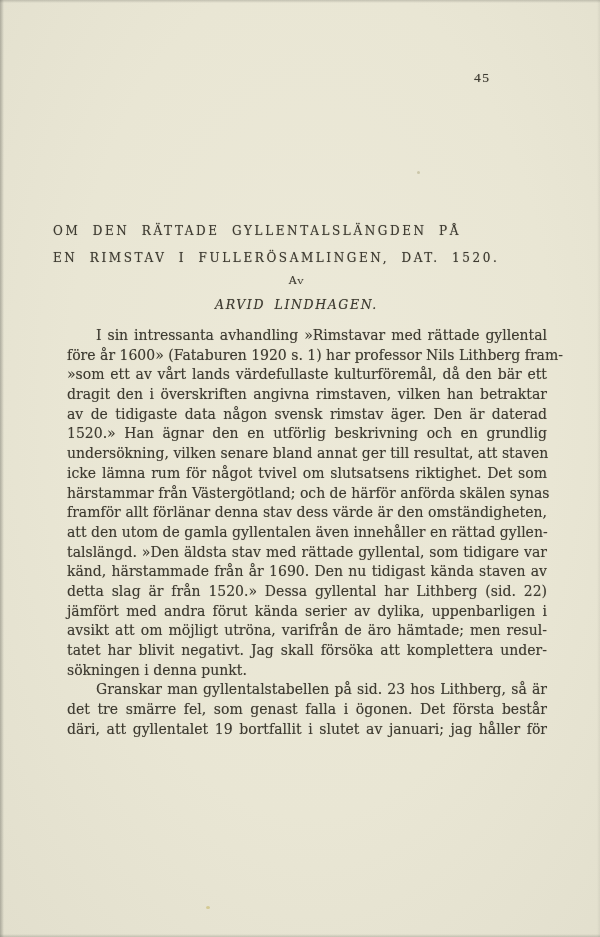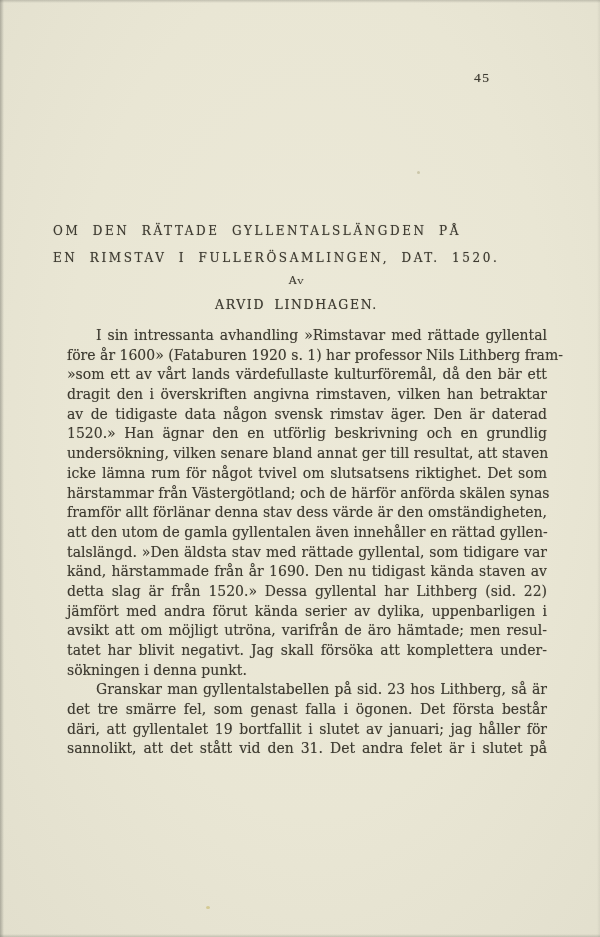--- a/index.html
+++ b/index.html
@@ -63,20 +63,21 @@
     font-variant:small-caps;
     letter-spacing:1px;
     text-shadow:0 0 0.7px rgba(62,59,49,0.5);
   }
   .author{
     position:absolute;
     top:297px;
     left:0;
     width:100%;
     text-align:center;
+    font-style:italic;
     font-size:12.5px;
     letter-spacing:1.6px;
     word-spacing:4px;
     text-shadow:0 0 0.7px rgba(62,59,49,0.5);
   }
   .body-text{
     position:absolute;
     top:326px;
     left:0;
     width:501px;
@@ -131,19 +132,18 @@
         <div class="line">talslängd. »Den äldsta stav med rättade gyllental, som tidigare var</div>
         <div class="line">känd, härstammade från år 1690. Den nu tidigast kända staven av</div>
         <div class="line">detta slag är från 1520.» Dessa gyllental har Lithberg (sid. 22)</div>
         <div class="line">jämfört med andra förut kända serier av dylika, uppenbarligen i</div>
         <div class="line">avsikt att om möjligt utröna, varifrån de äro hämtade; men resul-</div>
         <div class="line">tatet har blivit negativt. Jag skall försöka att komplettera under-</div>
         <div class="line last">sökningen i denna punkt.</div>
         <div class="line indent">Granskar man gyllentalstabellen på sid. 23 hos Lithberg, så är</div>
         <div class="line">det tre smärre fel, som genast falla i ögonen. Det första består</div>
         <div class="line">däri, att gyllentalet 19 bortfallit i slutet av januari; jag håller för</div>
-        <div class="line">sannolikt, att det stått vid den 31. Det andra felet är i slutet på</div>
       </div>
   </div>
 
   <div class="speck speck-1"></div>
   <div class="speck speck-2"></div>
 </div>
 
 </body></html>

